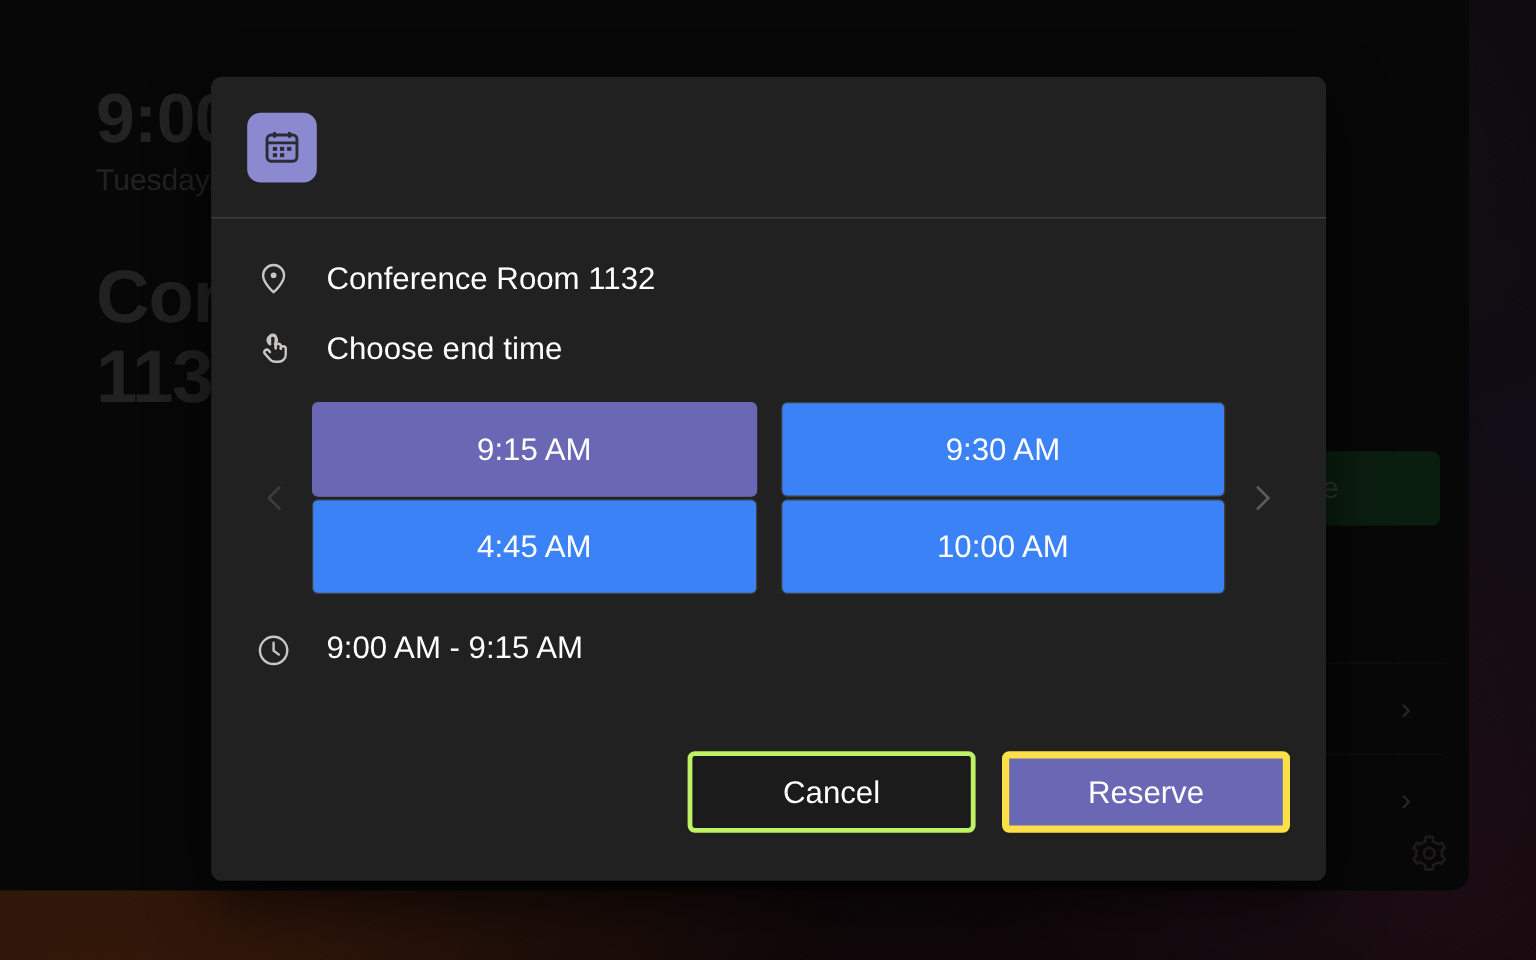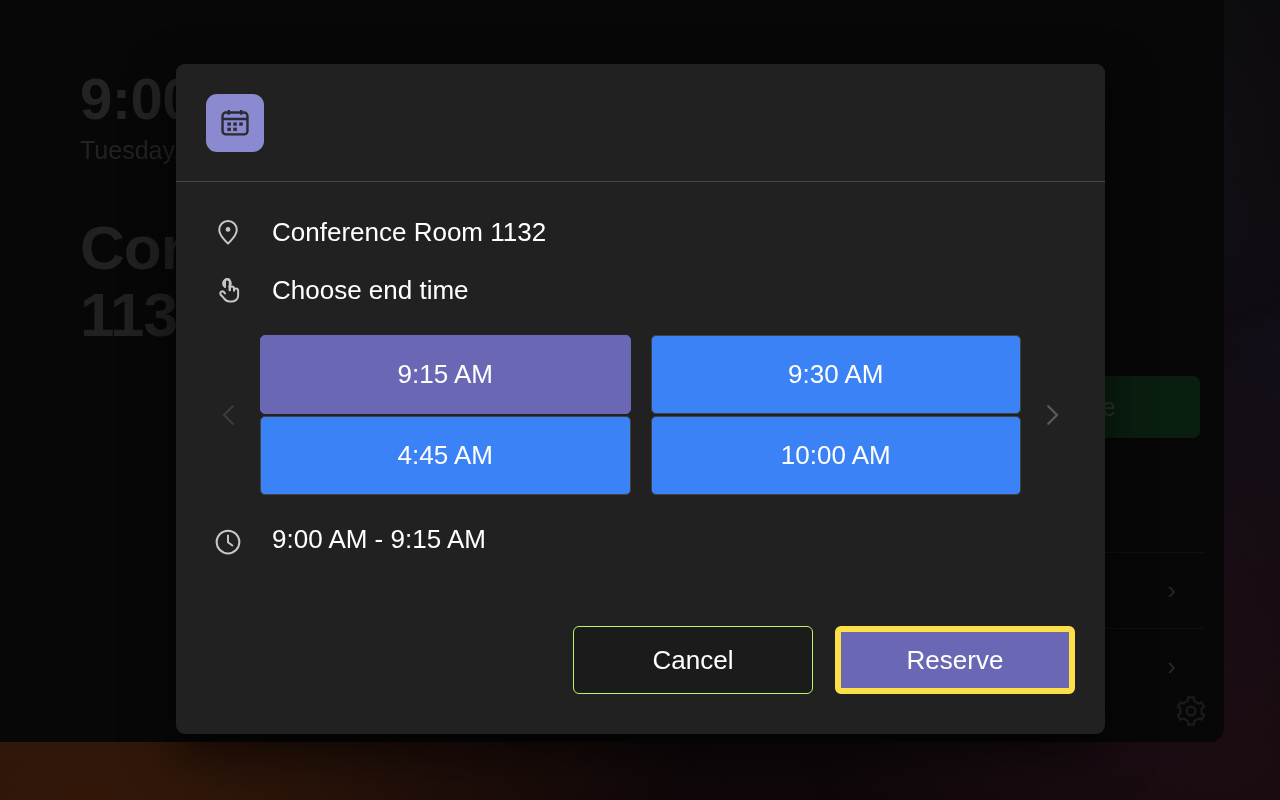--- a/index.html
+++ b/index.html
@@ -276,21 +276,21 @@
     border-radius: 6px;
     font-size: 26px;
     display: flex;
     align-items: center;
     justify-content: center;
     color: #ffffff;
     cursor: pointer;
   }
   #cancel-button {
     background: #1b1b1b;
-    border: 1px solid #bef264;
+    border: 4px solid #bef264;
   }
   #reserve-button {
     background: #6a68b4;
     border: 6px solid #fde047;
   }
 </style>
 </head>
 <body>
 
 <div id="wallpaper">

